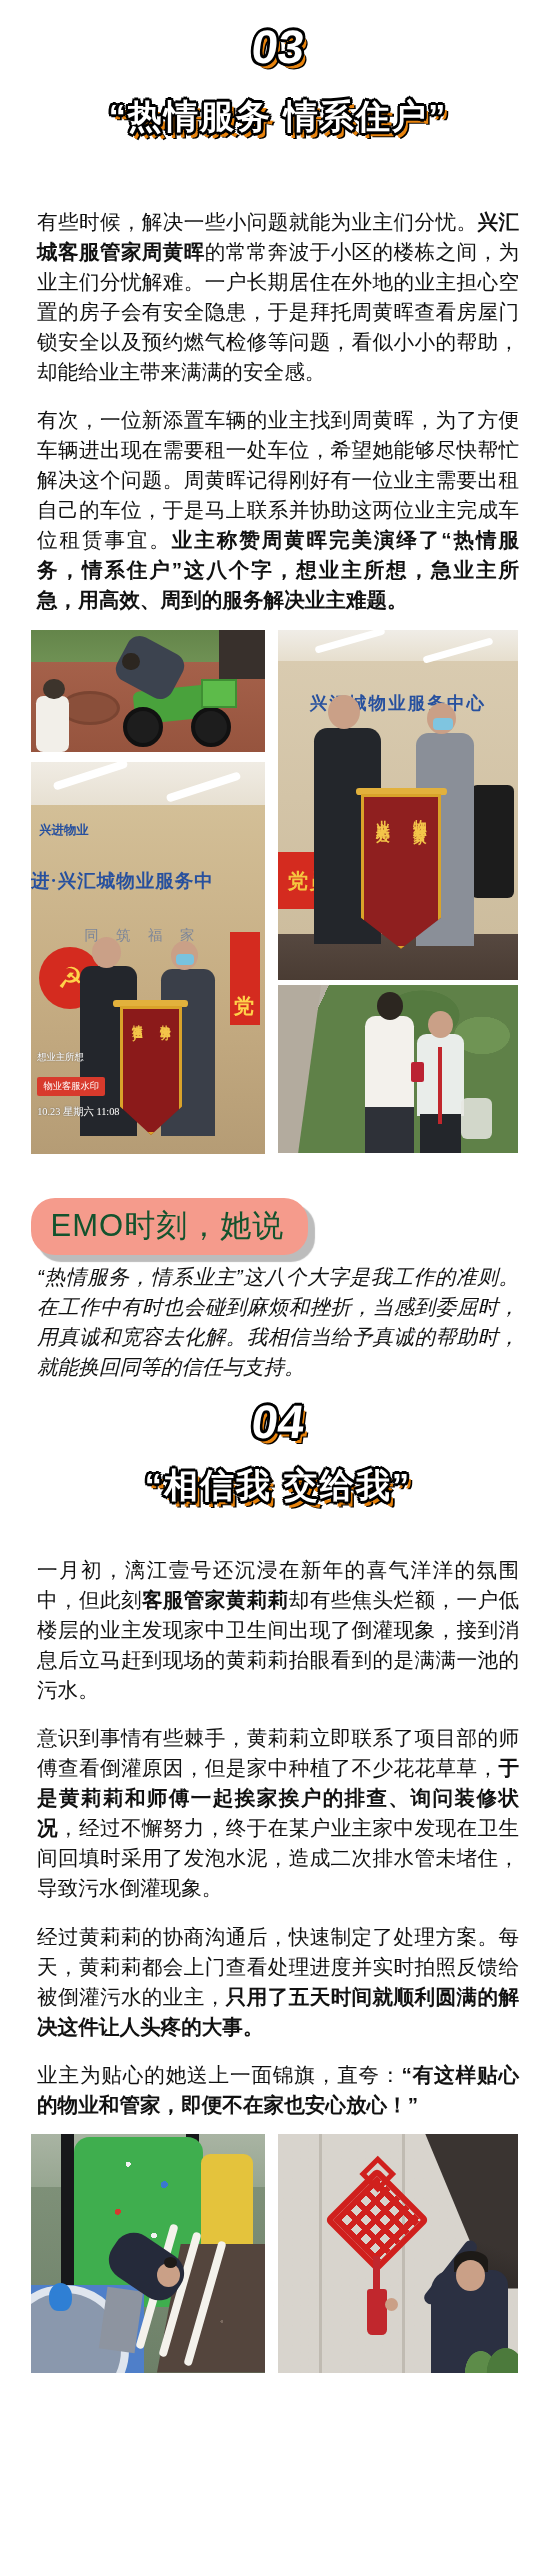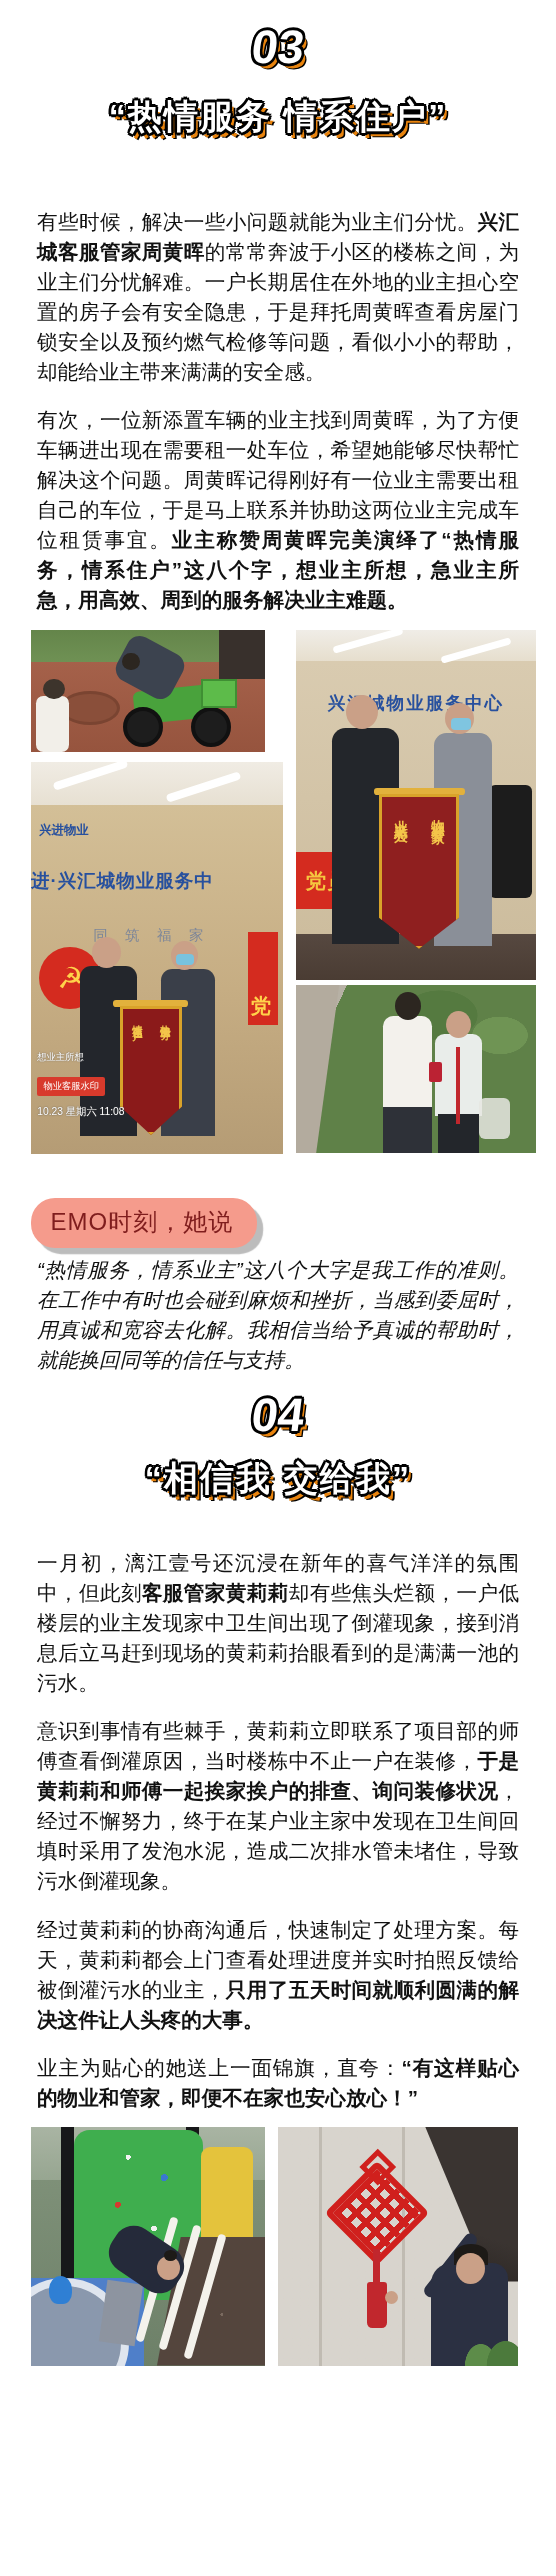--- a/index.html
+++ b/index.html
@@ -30,39 +30,39 @@
   .b{font-weight:700;}
   
   .grid{margin:14.4px 31px 0;display:flex;gap:13px;}
   .gcol{display:flex;flex-direction:column;}
   .gap20{gap:10.3px;} .gap10{gap:5.2px;} 
   .grid2{margin:13.4px 31px 0;display:flex;flex-wrap:wrap;gap:14px 13px;}
   .ph{position:relative;overflow:hidden;background:#ccc;flex:none;}
   .abs{position:absolute;}
   
   .emobadge{
-    display:inline-block;margin:44px 0 0 31px;background:#f59b8c;color:#7f1d1d;
-    font-size:24px;line-height:1;padding:12.4px 24px 13.4px 19.6px;border-radius:24px;
+    display:inline-block;margin:44px 0 0 31px;background:#f59b8c;color:#14532d;
+    font-size:31px;line-height:1;padding:12.4px 24px 13.4px 19.6px;border-radius:24px;
     box-shadow:6.2px 6.2px 1px #bcbcbc;letter-spacing:1px;
   }
   .emotext{margin-top:7px;font-style:italic;}
   
   .phA{width:234px;height:122px;background:linear-gradient(180deg,#64854a 0%,#6f9154 26%,#a5614a 26%,#96543e 100%);}
   .a-pillar{right:0;top:0;width:46px;height:49px;background:#38302c;}
   .a-manhole{left:29px;top:61px;width:54px;height:28px;border-radius:50%;background:#8a4f3a;border:3.1px solid #7a4431;}
   .a-kid{left:5.2px;top:66px;width:33px;height:56px;background:#f2efe9;border-radius:7.2px;}
   .a-kid-head{left:12.4px;top:49px;width:21.6px;height:20.6px;border-radius:50%;background:#3d342c;}
   .a-person{left:88px;top:13.4px;width:62px;height:49px;background:#3c434f;border-radius:13.4px;transform:rotate(28deg);}
   .a-person-head{left:91px;top:23px;width:17.5px;height:17.5px;border-radius:50%;background:#2c2620;}
   .a-bike{left:103px;top:58px;width:77px;height:33px;background:#49a23c;border-radius:6.2px;transform:rotate(-6deg);}
   .a-wheel{top:77px;width:32px;height:32px;border-radius:50%;background:#1d1d1d;border:4.1px solid #111;}
   .a-w1{left:92px;} .a-w2{left:160px;}
   .a-basket{left:170px;top:49px;width:32px;height:25px;background:#5dbb4a;border:2.1px solid #3f8f33;}
   
-  .phB{width:252px;height:392px;background:linear-gradient(180deg,#f0ece4 0%,#e7e0d2 11%,#d3bf97 11%,#c6ad83 58%,#b59c75 100%);}
+  .phB{width:234px;height:392px;background:linear-gradient(180deg,#f0ece4 0%,#e7e0d2 11%,#d3bf97 11%,#c6ad83 58%,#b59c75 100%);font-family:Liberation Serif, serif;}
   .b-light{top:9.3px;height:8.2px;background:#fff;border-radius:4.1px;transform:rotate(-18deg);}
   .b-l1{left:20.6px;width:77px;} .b-l2{left:134px;width:77px;top:20.6px;}
   .b-brand{left:8.2px;top:60px;font-size:12.4px;font-weight:700;color:#27509e;}
   .b-sign{left:0;top:106px;width:100%;text-align:left;font-size:18.5px;font-weight:700;color:#27509e;letter-spacing:1px;}
   .b-sub{left:0;top:164px;width:100%;text-align:center;font-size:14.4px;color:#7d8699;letter-spacing:17.5px;}
   .b-emblem{left:8.2px;top:185px;width:62px;height:62px;border-radius:50%;background:#d42b1f;color:#ffd24a;font-size:29px;line-height:62px;text-align:center;}
   .b-banner-r{right:5.2px;top:170px;width:30px;height:93px;background:#d42b1f;color:#ffd24a;font-size:20.6px;font-weight:700;text-align:center;line-height:33px;writing-mode:vertical-rl;}
   .b-man{left:49px;top:204px;width:57px;height:170px;background:#23262c;border-radius:11.3px 11.3px 0 0;}
   .b-man-head{left:61px;top:175px;width:29px;height:31px;border-radius:50%;background:#caa087;}
   .b-woman{left:130px;top:207px;width:54px;height:167px;background:#3a3f49;border-radius:11.3px 11.3px 0 0;}
@@ -240,21 +240,21 @@
 
   <div class="center" style="margin-top:16.5px;">
     <span class="sticker num">04</span>
   </div>
   <div class="center titleblock t4" style="margin-top:19.6px;">
     <span class="sticker h-title">“相信我 交给我”</span>
   </div>
 
   <p class="para first"><span>一月初，漓江壹号还沉浸在新年的喜气洋洋的氛围中，但此刻</span><span class="b">客服管家黄莉莉</span><span>却有些焦头烂额，一户低楼层的业主发现家中卫生间出现了倒灌现象，接到消息后立马赶到现场的黄莉莉抬眼看到的是满满一池的污水。</span></p>
 
-  <p class="para"><span>意识到事情有些棘手，黄莉莉立即联系了项目部的师傅查看倒灌原因，当时楼栋中不止一户在装修，</span><span class="b">于是黄莉莉和师傅一起挨家挨户的排查、询问装修状况</span><span>，经过不懈努力，终于在某户业主家中发现在卫生间回填时采用了发泡水泥，造成二次排水管未堵住，导致污水倒灌现象。</span></p>
+  <p class="para"><span>意识到事情有些棘手，黄莉莉立即联系了项目部的师傅查看倒灌原因，但是家中种植了不少花花草草，</span><span class="b">于是黄莉莉和师傅一起挨家挨户的排查、询问装修状况</span><span>，经过不懈努力，终于在某户业主家中发现在卫生间回填时采用了发泡水泥，造成二次排水管未堵住，导致污水倒灌现象。</span></p>
 
   <p class="para"><span>经过黄莉莉的协商沟通后，快速制定了处理方案。每天，黄莉莉都会上门查看处理进度并实时拍照反馈给被倒灌污水的业主，</span><span class="b">只用了五天时间就顺利圆满的解决这件让人头疼的大事。</span></p>
 
 
   <p class="para"><span>业主为贴心的她送上一面锦旗，直夸：</span><span class="b">“有这样贴心的物业和管家，即便不在家也安心放心！”</span></p>
 
   <div class="grid2">
     <div class="ph phE">
       <div class="abs e-pole e-p1"></div>
       <div class="abs e-pole e-p2"></div>

